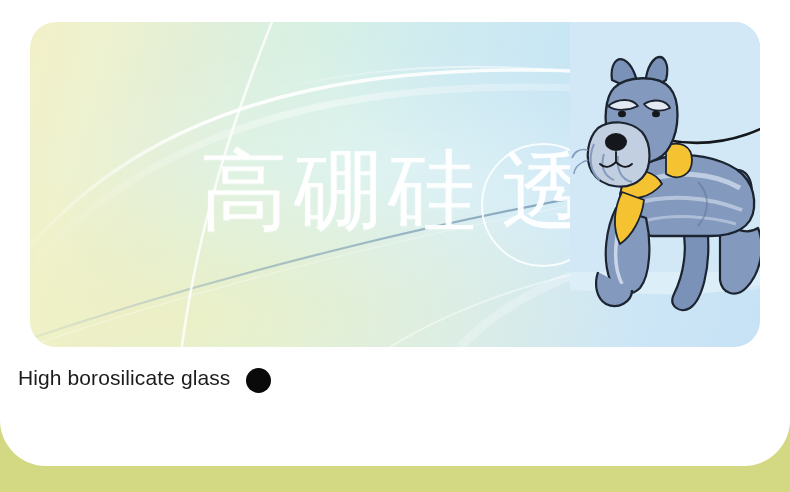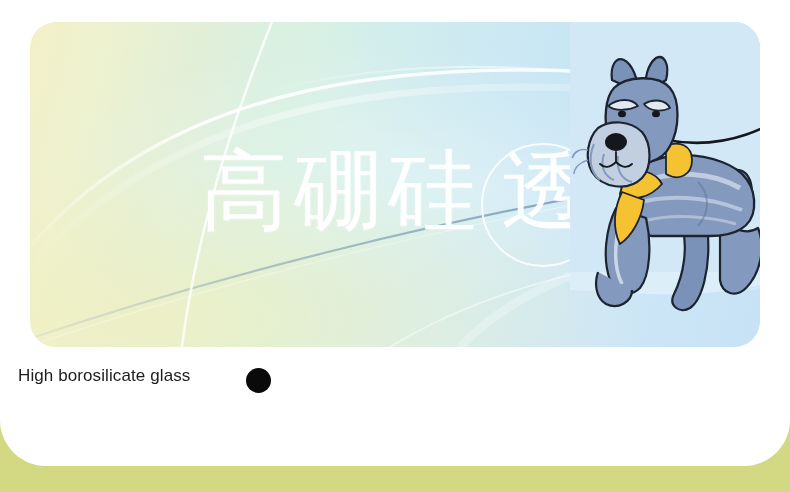--- a/index.html
+++ b/index.html
@@ -96,21 +96,21 @@
 
   
   #caption{
     position:absolute;
     left:0;top:356px;
     width:790px;height:80px;
   }
   #caption-title{
     position:absolute;
     left:18px;top:10px;
-    font-size:17px;
+    font-size:21px;
     color:#1c1c1c;
     letter-spacing:.1px;
     white-space:nowrap;
   }
   #caption-bullet{
     position:absolute;
     left:246px;top:12px;
     width:25px;height:25px;
     border-radius:50%;
     background:#0a0a0a;

